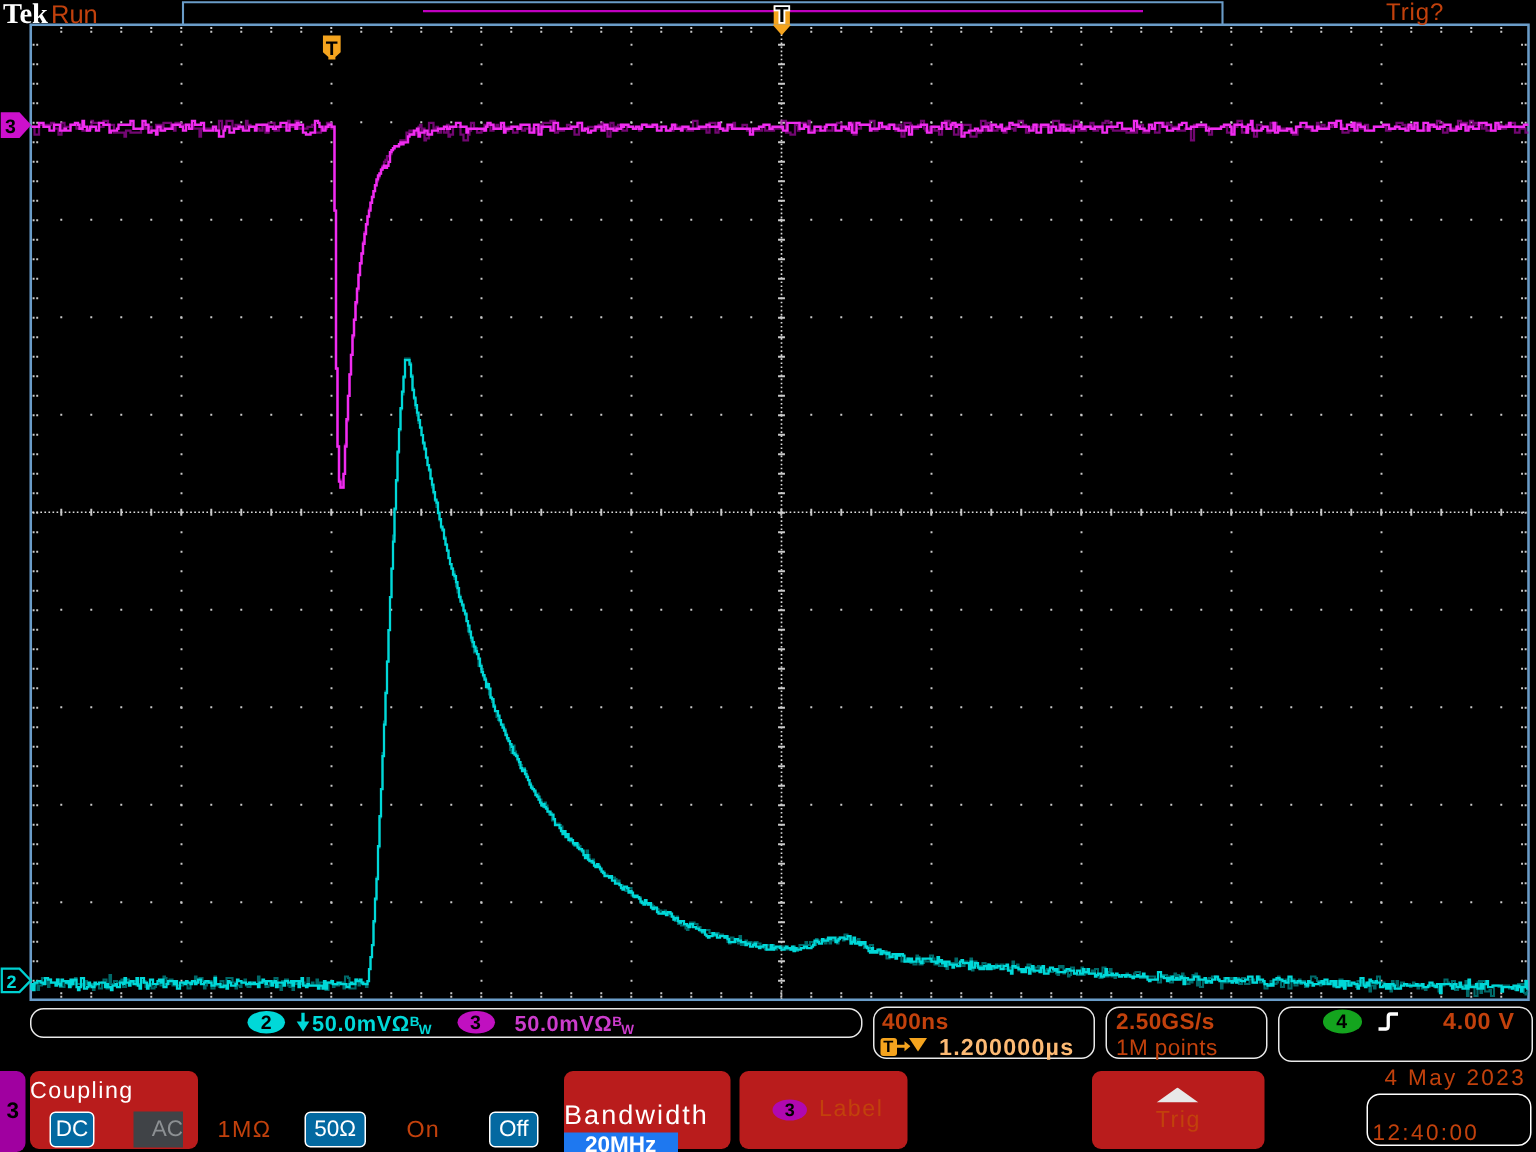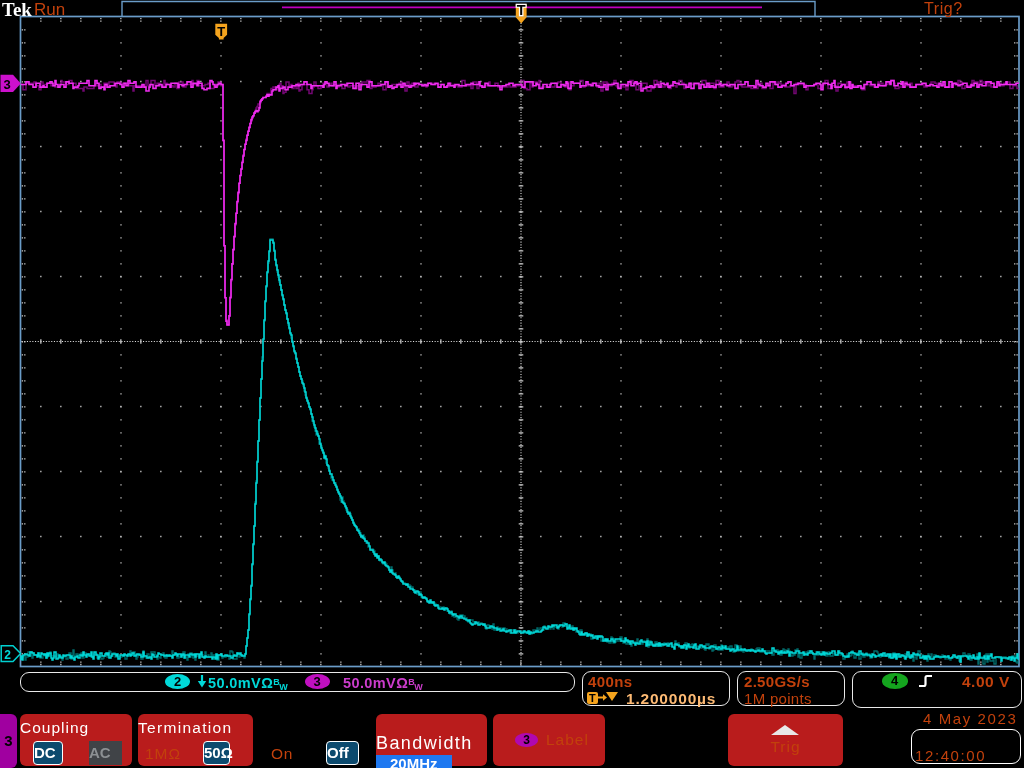--- a/index.html
+++ b/index.html
@@ -1,21 +1,21 @@
 <!DOCTYPE html>
 <html><head><meta charset="utf-8"><style>
 html,body{margin:0;padding:0;background:#000;width:1024px;height:768px;overflow:hidden}
 *{box-sizing:border-box}
 body{font-family:"Liberation Sans",sans-serif;-webkit-font-smoothing:antialiased}
 .abs{position:absolute}
 .wtxt{color:#c2410c}
 .robox{position:absolute;border:1.4px solid #e9e9e9;border-radius:9px;background:#000}
 .btn{position:absolute;background:#b91c1c;border-radius:6px;color:#fff;text-align:left}
-.bluebox{background:#0c4a6e;border:1.6px solid #fff;border-radius:4px;color:#fff;font-weight:bold;position:absolute;}
-.graybox{background:#404347;color:#8c9093;font-weight:bold;position:absolute;text-align:left}
+.bluebox{background:#0369a1;border:1.6px solid #fff;border-radius:4px;color:#fff;font-weight:normal;position:absolute;text-align:center}
+.graybox{background:#404347;color:#8c9093;font-weight:normal;position:absolute;text-align:right}
 </style></head>
 <body>
 <div style="position:relative;width:1024px;height:768px">
 <svg width="1024" height="768" viewBox="0 0 1024 768" style="position:absolute;left:0;top:0">
 <rect x="20.5" y="16.5" width="998.5" height="650.0" fill="none" stroke="#6a9cc8" stroke-width="1.7"></rect>
 <path d="M122,16.5 V1.5 H815 V16.5" fill="none" stroke="#6a9cc8" stroke-width="1.4"></path>
 <line x1="282" y1="7.4" x2="762" y2="7.4" stroke="#c000c0" stroke-width="1.6"></line>
 <g stroke="#c9c9c9" stroke-width="1.3">
 <line x1="121" y1="29.2" x2="121" y2="660" stroke-dasharray="1.3,11.7"></line>
 <line x1="221" y1="29.2" x2="221" y2="660" stroke-dasharray="1.3,11.7"></line>
@@ -93,25 +93,22 @@
 <svg class="abs" style="left:918px;top:674px" width="16" height="14" viewBox="0 0 16 14">
       <path d="M1,12 H6 Q7.5,12 7.5,10 V4 Q7.5,2 9,2 H14" fill="none" stroke="#fff" stroke-width="2.2"></path>
     </svg>
 <div class="abs wtxt" style="left:962px;top:673px;font-size:15.5px;font-weight:bold;letter-spacing:0.5px">4.00 V</div>
 <div class="abs" style="left:0;top:714px;width:17px;height:54px;background:#a000a0;border-radius:0 6px 6px 0;color:#000;font-weight:bold;font-size:15px;text-align:center;line-height:54px">3</div>
 <div class="btn" style="left:20px;top:714px;width:112px;height:52px">
       <div style="margin-top:5px;font-size:15.5px;letter-spacing:1.0px">Coupling</div>
     </div>
 <div class="bluebox" style="left:33px;top:741px;width:30px;height:24px;font-size:15px;line-height:21px">DC</div>
 <div class="graybox" style="left:89px;top:741px;width:33px;height:24px;font-size:15px;line-height:24px">AC</div>
-<div class="btn" style="left:138px;top:714px;width:115px;height:52px">
-      <div style="margin-top:5px;font-size:15.5px;letter-spacing:1.3px">Termination</div>
-    </div>
 <div class="abs wtxt" style="left:145px;top:745px;font-size:15.5px;letter-spacing:1.0px">1MΩ</div>
-<div class="bluebox" style="left:203px;top:741px;width:27px;height:24px;font-size:15px;line-height:21px">50Ω</div>
+<div class="bluebox" style="left:203px;top:741px;width:41px;height:24px;font-size:15px;line-height:21px">50Ω</div>
 <div class="abs wtxt" style="left:271px;top:745px;font-size:15.5px;letter-spacing:0.8px">On</div>
 <div class="bluebox" style="left:326px;top:741px;width:33px;height:24px;font-size:15px;line-height:21px">Off</div>
 <div class="btn" style="left:376px;top:714px;width:111px;height:52px">
       <div style="margin-top:19px;font-size:18px;letter-spacing:1.4px">Bandwidth</div>
       <div style="margin-top:1px"><span style="background:#1e78f0;font-weight:bold;font-size:15px;padding:0 14px">20MHz</span></div>
     </div>
 <div class="btn" style="left:493px;top:714px;width:112px;height:52px"></div>
 <div class="abs" style="left:515px;top:733px;width:23px;height:14px;background:#b008b0;border-radius:50%;color:#000;font-weight:bold;font-size:12px;text-align:center;line-height:14px">3</div>
 <div class="abs wtxt" style="left:546px;top:731px;font-size:15.5px;letter-spacing:1.0px">Label</div>
 <div class="btn" style="left:728px;top:714px;width:115px;height:52px"></div>

